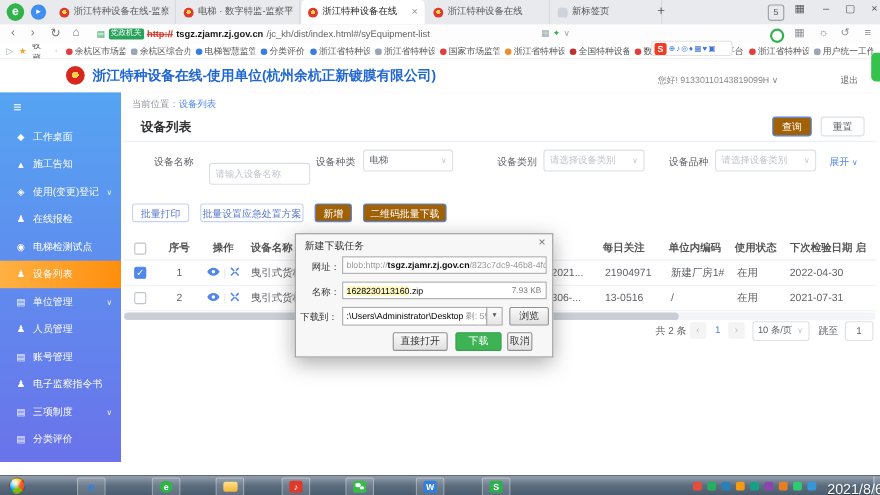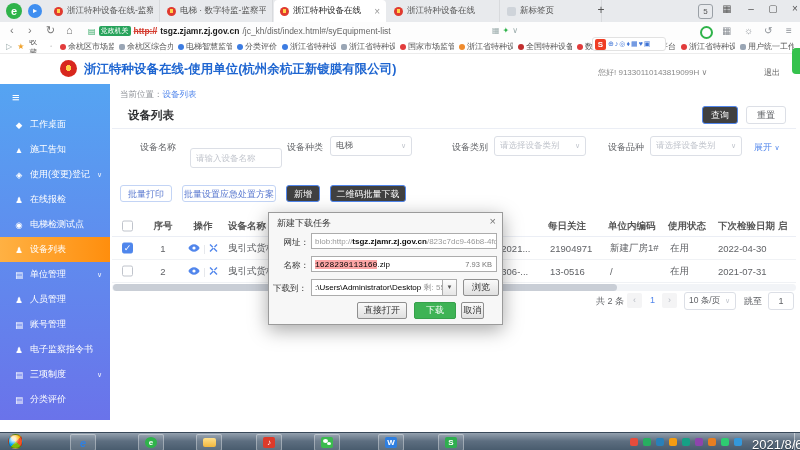--- a/index.html
+++ b/index.html
@@ -64,21 +64,21 @@
   .sitem .lb{margin-left:4px;white-space:nowrap;overflow:hidden;flex:1;}
   .sitem .ar{margin-right:8px;font-size:7px;opacity:.9;}
   .sitem.active{background:linear-gradient(90deg,#ffb143,#ff8e0d);}
   
   .content{position:absolute;left:110px;top:84px;width:690px;height:336px;background:#fff;}
   .crumb{position:absolute;left:10px;top:5px;font-size:8.5px;color:#909399;}
   .crumb b{color:#5186ec;font-weight:normal;}
   .pantitle{position:absolute;left:18px;top:24px;font-size:11.5px;font-weight:bold;color:#303133;}
   .titleline{position:absolute;left:2px;top:44px;width:684px;height:1px;background:#ebeef5;}
   .btn{position:absolute;box-sizing:border-box;border-radius:3px;font-size:9px;text-align:center;cursor:pointer;}
-  .btn.blue{background:#404040;color:#fff;border:1px solid #5186ec;}
+  .btn.blue{background:#a16207;color:#fff;border:1px solid #5186ec;}
   .btn.plain{background:#fff;color:#606266;border:1px solid #dcdfe6;}
   .btn.ghost{background:#fff;color:#5b7ad0;border:1px solid #c3d4f5;}
   .flabel{position:absolute;font-size:9px;color:#606266;}
   .finput{position:absolute;height:20px;box-sizing:border-box;border:1px solid #dcdfe6;border-radius:3px;background:#fff;
     font-size:8.5px;color:#606266;display:flex;align-items:center;padding:0 5px;}
   .finput .ph{color:#c0c4cc;}
   .caret{position:absolute;right:5px;color:#c0c4cc;font-size:7px;top:50%;transform:translateY(-50%);}
   input.real{position:absolute;height:20px;box-sizing:border-box;border:1px solid #dcdfe6;border-radius:3px;
     font-size:8.5px;color:#606266;padding:0 5px;outline:none;font-family:inherit;}
   input.real::placeholder{color:#c0c4cc;}
@@ -102,21 +102,21 @@
     text-align:center;box-sizing:border-box;outline:none;font-family:inherit;}
   
   .dialog{position:absolute;left:268px;top:212px;width:233px;height:111px;background:#f7f7f7;border:1px solid #9b9b9b;
     box-shadow:0 5px 18px rgba(0,0,0,.35);z-index:40;}
   .dtitle{position:absolute;left:8px;top:4px;font-size:9px;color:#333;}
   .dclose{position:absolute;right:6px;top:2px;font-size:11px;color:#777;}
   .dlabel{position:absolute;width:36px;text-align:right;font-size:8.5px;color:#333;}
   .dfield{position:absolute;height:16px;background:#fff;border:1px solid #acacac;box-sizing:border-box;
     font-size:8px;display:flex;align-items:center;padding:0 3px;white-space:nowrap;overflow:hidden;}
   .grey{color:#999;}
-  .selhl{background:#fca5a5;color:#000;font-family:Liberation Mono, monospace;}
+  .selhl{background:#fef9c3;color:#000;}
   .dsize{position:absolute;right:4px;top:50%;transform:translateY(-50%);color:#777;font-size:7.5px;background:#fff;padding-left:3px;}
   .ddrop{position:absolute;width:15px;height:17px;border:1px solid #acacac;box-sizing:border-box;background:linear-gradient(#fdfdfd,#e6e6e6);
     font-size:6px;color:#555;text-align:center;line-height:15px;}
   .wbtn{position:absolute;height:17px;box-sizing:border-box;border:1px solid #8f8f8f;border-radius:2px;
     background:linear-gradient(#fafafa,#e0e0e0);font-size:9px;color:#333;text-align:center;line-height:15px;}
   .wbtn.green{background:#3eb355;border-color:#36a04b;color:#fff;}
   
   .statusbar{position:absolute;left:0;top:420px;width:800px;height:12px;background:#fafafa;border-top:1px solid #e3e3e3;font-size:8px;color:#444;}
   .reddot{position:absolute;left:10px;top:2px;width:8px;height:8px;border-radius:50%;background:#e8442e;}
   .stx{position:absolute;top:1px;white-space:nowrap;}

